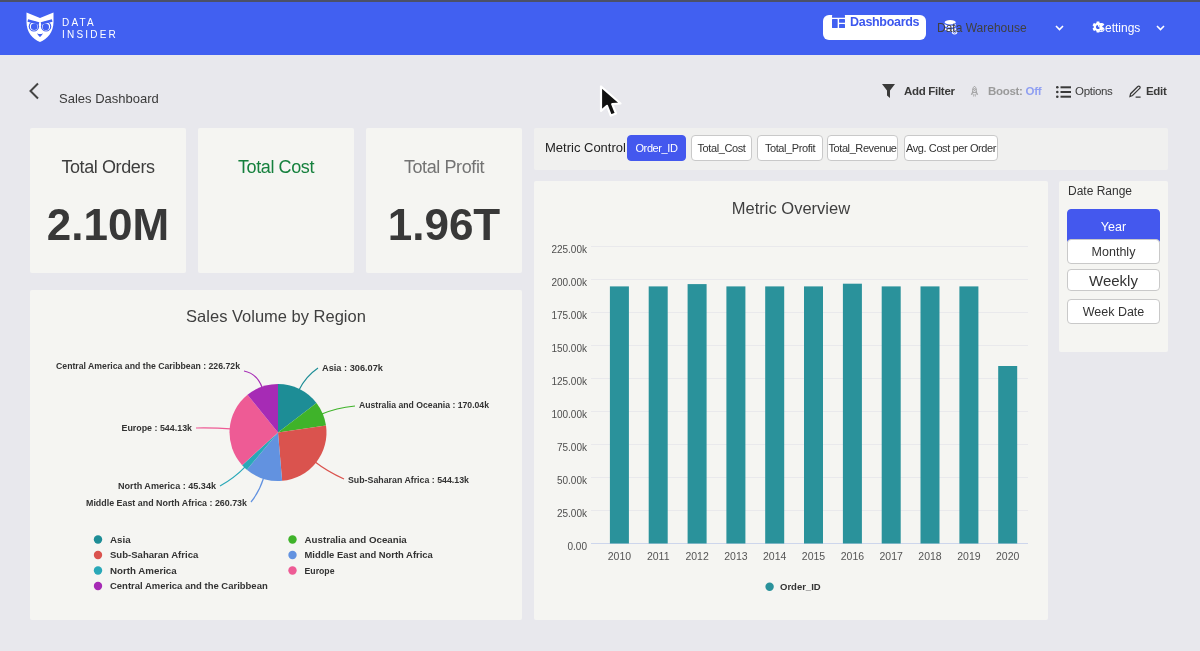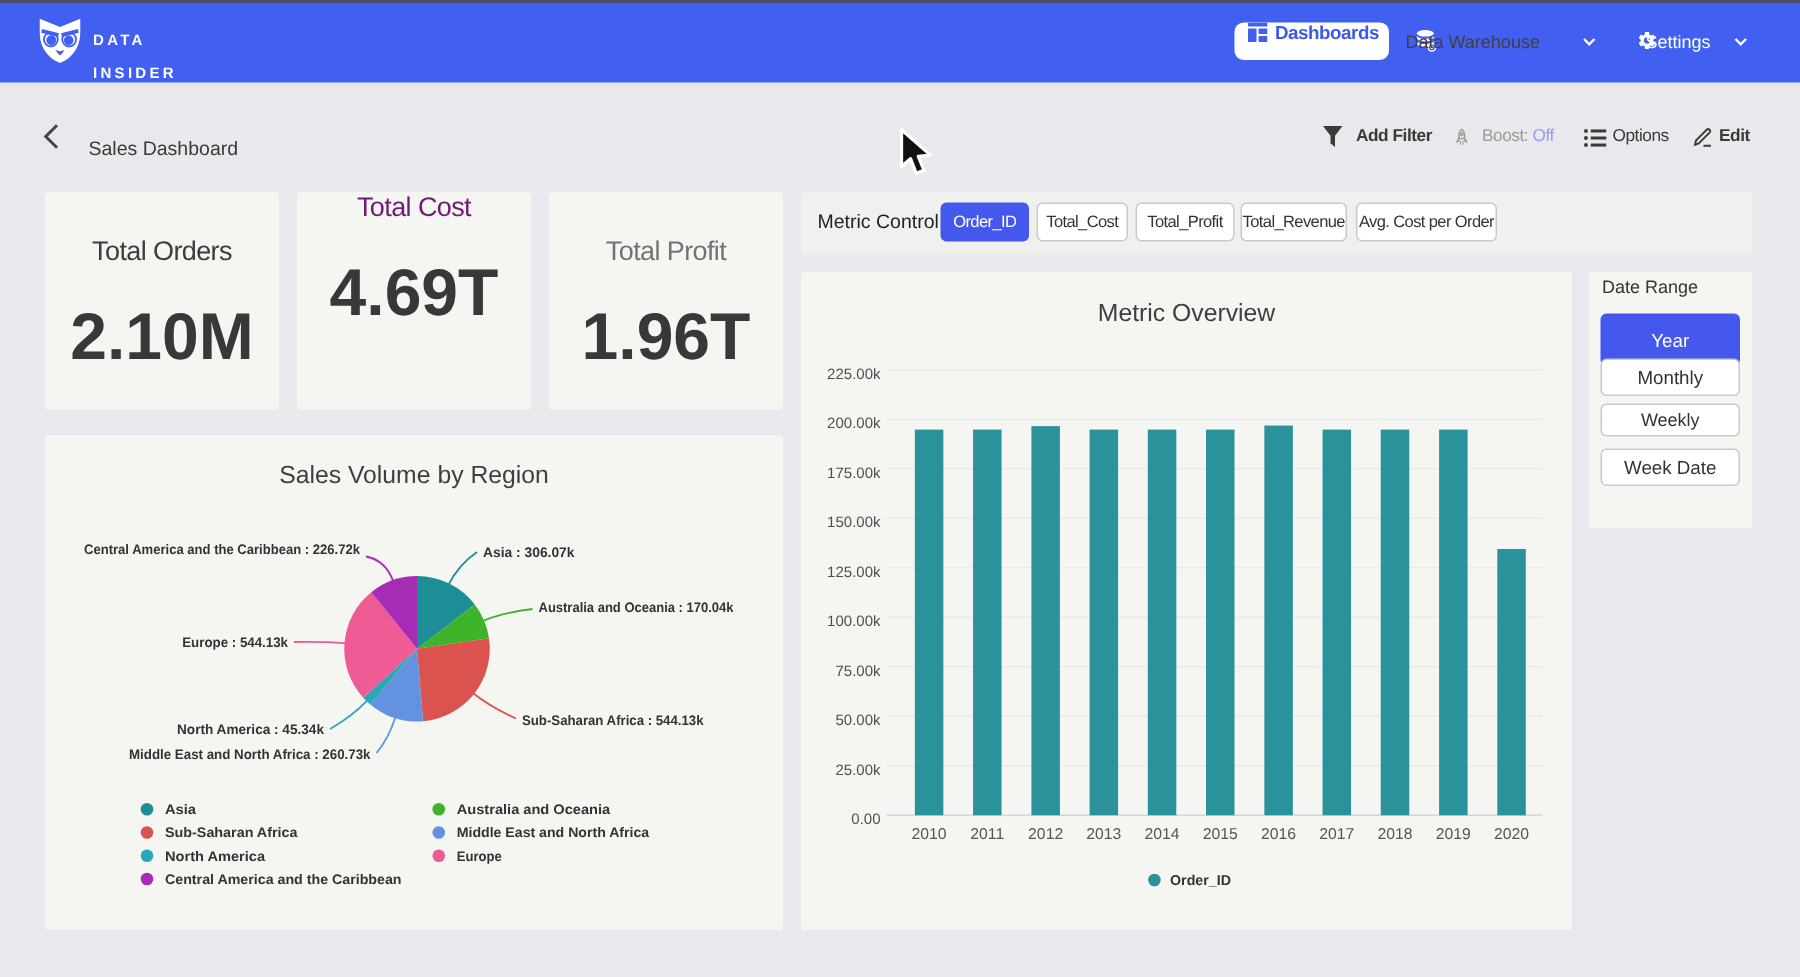--- a/index.html
+++ b/index.html
@@ -19,21 +19,21 @@
     <circle cx="7.9" cy="14.4" r="5.2"></circle>
     <circle cx="20.1" cy="14.4" r="5.2"></circle>
   </g>
   <circle cx="7.9" cy="14.4" r="4.0" fill="#fff"></circle>
   <circle cx="20.1" cy="14.4" r="4.0" fill="#fff"></circle>
   <circle cx="8.2" cy="14.8" r="3.3" fill="#4160f1"></circle>
   <circle cx="19.8" cy="14.9" r="3.2" fill="#4160f1"></circle>
   <path d="M1.8 8.6 L13 11.4 M26.2 8.6 L15 11.4" stroke="#4160f1" stroke-width="2.6" fill="none"></path>
   <path fill="#4160f1" d="M11 21.2 C12.3 23.4 13.2 24.3 14 25 C14.8 24.3 15.7 23.4 17 21.2 C15 22.4 13 22.4 11 21.2 Z"></path>
 </svg>
-<div class="abs" style="left:62px;top:17px;color:#fff;font-size:10px;font-weight:bold;letter-spacing:2.2px;line-height:22px">DATA<br>INSIDER</div>
+<div class="abs" style="left:62px;top:17px;color:#fff;font-size:10px;font-weight:normal;letter-spacing:2.2px;line-height:12px">DATA<br>INSIDER</div>
 
 <div class="abs" style="left:823px;top:15px;width:103px;height:25px;background:#fff;border-radius:6px;display:flex;align-items:flex-start">
   <svg style="margin-left:9px" width="13" height="13" viewBox="0 0 14 14">
       <g fill="#4160f1">
         <rect x="0" y="0" width="14" height="2.9" rx="0.6"></rect>
         <rect x="0" y="4.3" width="6.1" height="9.7" rx="0.6"></rect>
         <rect x="7.6" y="4.3" width="6.4" height="4" rx="0.6"></rect>
         <rect x="7.6" y="9.7" width="6.4" height="4.3" rx="0.6"></rect>
       </g>
     </svg>
@@ -74,21 +74,21 @@
 
 <svg class="abs" style="left:969px;top:85px" width="11" height="13" viewBox="0 0 24 26">
 <g fill="none" stroke="#9a9a9a" stroke-width="2">
 <path d="M12 1.5 C15.8 4.5 17 9.5 15.6 15 L8.4 15 C7 9.5 8.2 4.5 12 1.5 Z"></path>
 <path d="M8.6 12.5 L5.2 19.5 L9 17.5"></path>
 <path d="M15.4 12.5 L18.8 19.5 L15 17.5"></path>
 <path d="M10.5 18.5 L10 24 M13.5 18.5 L14 24" stroke-width="1.6"></path>
 <circle cx="12" cy="8.8" r="2"></circle>
 </g>
   </svg>
-<span class="abs" style="left:988px;top:85px;font-size:11.5px;letter-spacing:-0.3px;font-weight:normal;color:#9a9a9a">Boost: <span style="color:#8f9ff2">Off</span></span>
+<span class="abs" style="left:988px;top:85px;font-size:11.5px;letter-spacing:-0.3px;font-weight:bold;color:#9a9a9a">Boost: <span style="color:#8f9ff2">Off</span></span>
 
 <svg class="abs" style="left:1056px;top:86px" width="15" height="12" viewBox="0 0 15 12">
     <g fill="#3a3a3a">
       <circle cx="1.3" cy="1.3" r="1.3"></circle>
       <rect x="4.5" y="0.3" width="10.5" height="2"></rect>
       <circle cx="1.3" cy="6" r="1.3"></circle>
       <rect x="4.5" y="5" width="10.5" height="2"></rect>
       <circle cx="1.3" cy="10.7" r="1.3"></circle>
       <rect x="4.5" y="9.7" width="10.5" height="2"></rect>
     </g>
@@ -99,22 +99,21 @@
     <path fill="none" stroke="#3a3a3a" stroke-width="2" d="M4 20 L5 15.5 L16.5 4 Q18 2.5 19.5 4 Q21 5.5 19.5 7 L8 18.5 Z"></path>
     <path stroke="#3a3a3a" stroke-width="2" d="M13 21 H21"></path>
   </svg>
 <span class="abs" style="left:1146px;top:85px;font-size:11.5px;letter-spacing:-0.3px;font-weight:bold;color:#3a3a3a">Edit</span>
 
 <div class="card" style="left:30px;top:128px;width:156px;height:145px;text-align:center">
   <div style="margin-top:29px;font-size:18px;letter-spacing:-0.4px;color:#3d3d3d">Total Orders</div>
   <div style="margin-top:22px;font-size:44px;font-weight:bold;color:#383838">2.10M</div>
 </div>
 <div class="card" style="left:198px;top:128px;width:156px;height:145px;text-align:center">
-  <div style="font-size:18px;letter-spacing:-0.4px;color:#701a75">Total Cost</div>
-  <div style="margin-top:22px;font-size:44px;font-weight:bold;color:#383838">4.69T</div>
+  <div style="margin-top:29px;font-size:18px;letter-spacing:-0.4px;color:#15803d">Total Cost</div>
 </div>
 <div class="card" style="left:366px;top:128px;width:156px;height:145px;text-align:center">
   <div style="margin-top:29px;font-size:18px;letter-spacing:-0.4px;color:#737373">Total Profit</div>
   <div style="margin-top:22px;font-size:44px;font-weight:bold;color:#383838">1.96T</div>
 </div>
 
 <div class="card" style="left:30px;top:290px;width:492px;height:330px"></div>
 <svg class="abs" style="left:30px;top:290px" width="492" height="330" viewBox="0 0 492 330" font-family="Liberation Sans,sans-serif">
   <text x="246" y="32" text-anchor="middle" font-size="16.5" fill="#3f3f3f">Sales Volume by Region</text>
   <g id="pie">
@@ -212,18 +211,18 @@
       <text x="473.7" y="378.5" text-anchor="middle" font-size="10.5" fill="#555">2020</text>
       <circle cx="235.6" cy="405.7" r="4.2" fill="#2a929b"></circle>
       <text x="246" y="409.2" font-size="9.5" font-weight="bold" fill="#333">Order_ID</text>
     </g>
 </svg>
 
 <div class="card" style="left:1059px;top:181px;width:109px;height:171px"></div>
 <span class="abs" style="left:1068px;top:184px;font-size:12px;color:#333">Date Range</span>
 <div class="btn blue" style="left:1067px;top:209px;width:93px;height:35px;font-size:12.5px;letter-spacing:0">Year</div>
 <div class="btn" style="left:1067px;top:239px;width:93px;height:25px;font-size:12.5px;letter-spacing:0">Monthly</div>
-<div class="btn" style="left:1067px;top:269px;width:93px;height:22px;font-size:12px;letter-spacing:0">Weekly</div>
+<div class="btn" style="left:1067px;top:269px;width:93px;height:22px;font-size:15px;letter-spacing:0">Weekly</div>
 <div class="btn" style="left:1067px;top:299px;width:93px;height:25px;font-size:12.5px;letter-spacing:0">Week Date</div>
 
 <svg class="abs" style="left:599px;top:85px" width="25" height="35" viewBox="0 0 25 35">
   <path d="M2 1.5 L2 26 L8 20.8 L11.8 30.6 L17 28.5 L13.2 19.2 L21.5 18.5 Z" fill="#111" stroke="#fff" stroke-width="2.2" stroke-linejoin="round"></path>
 </svg>
 
 </body></html>

